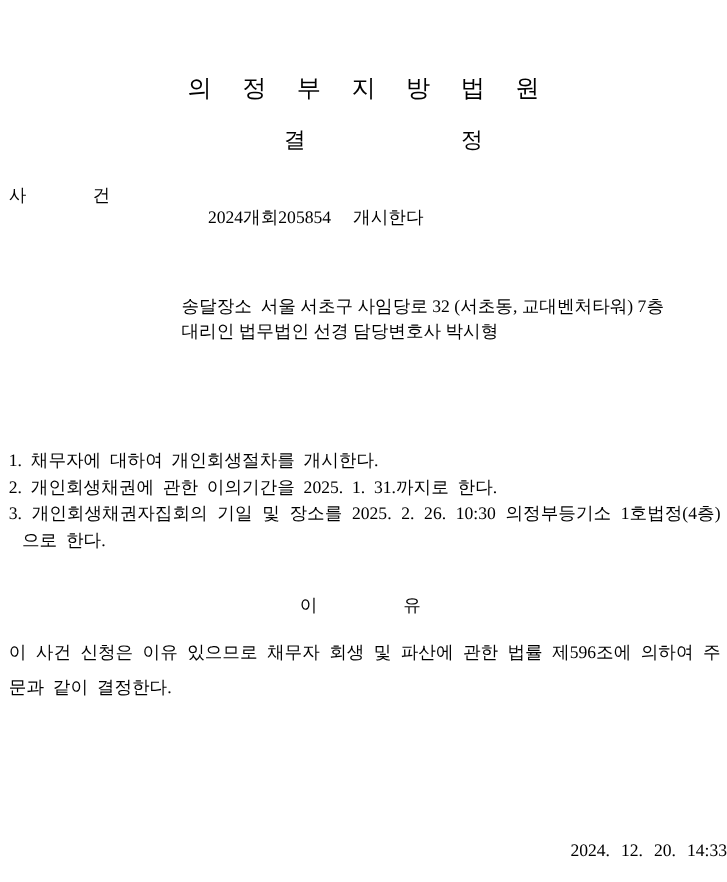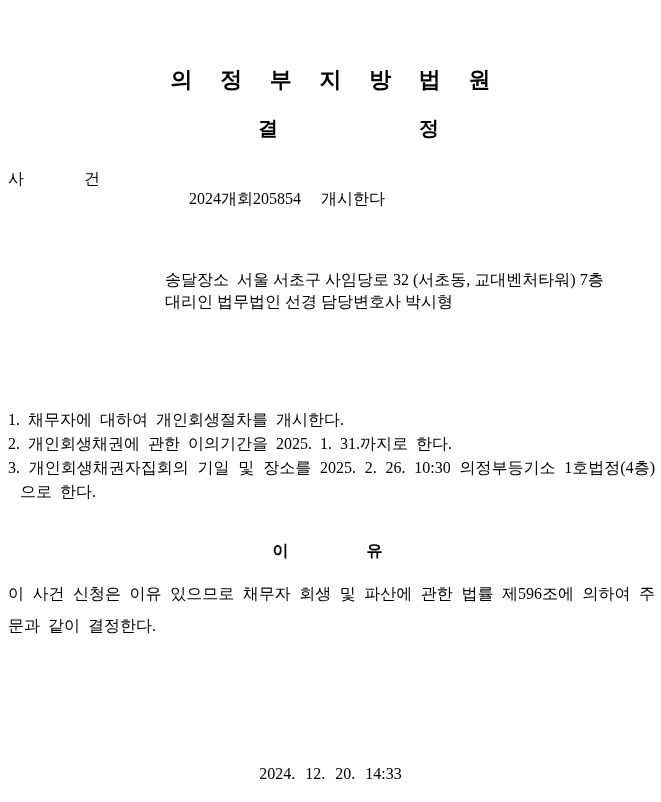--- a/index.html
+++ b/index.html
@@ -8,21 +8,21 @@
     width: 661px;
     height: 802px;
     background: #ffffff;
     color: #000000;
     font-family: "Liberation Serif", "DejaVu Serif", serif;
     overflow: hidden;
   }
   .abs { position: absolute; }
   .heading {
     font-family: "Liberation Sans", "DejaVu Sans", sans-serif;
-    font-weight: bold;
+    font-weight: normal;
     color: #000000;
   }
   .justify-chars { text-align: justify; text-align-last: justify; }
 
   
   .court-name { top: 67px; left: 0; right: 0; }
   .court-name .inner { width: 320px; margin: 0 auto; font-size: 22px; line-height: 26px; }
 
   
   .decision-type { top: 116px; left: 0; right: 0; }
@@ -47,21 +47,21 @@
   .order-list { top: 408px; left: 8px; right: 6px; font-size: 16px; line-height: 24px; word-spacing: 4px; }
   .order-item { text-align: justify; padding-left: 12px; text-indent: -12px; }
 
   
   .reason-heading { top: 539px; left: 0; right: 0; }
   .reason-heading .inner { width: 110px; margin: 0 auto; font-size: 16px; line-height: 24px; transform: translateX(-3px); }
 
   .reason-body { top: 578px; left: 8px; right: 6px; font-size: 16px; line-height: 31.5px; text-align: justify; word-spacing: 4px; }
 
   
-  .datetime { top: 764px; left: 0; right: 0; text-align: center; font-size: 16px; line-height: 20px; word-spacing: 6px; }
+  .datetime { top: 764px; left: 0; right: 0; text-align: right; font-size: 16px; line-height: 20px; word-spacing: 6px; }
 </style>
 </head>
 <body>
 
 <div class="page">
 
   <div class="abs court-name">
     <div class="inner heading justify-chars">의 정 부 지 방 법 원</div>
   </div>
 

